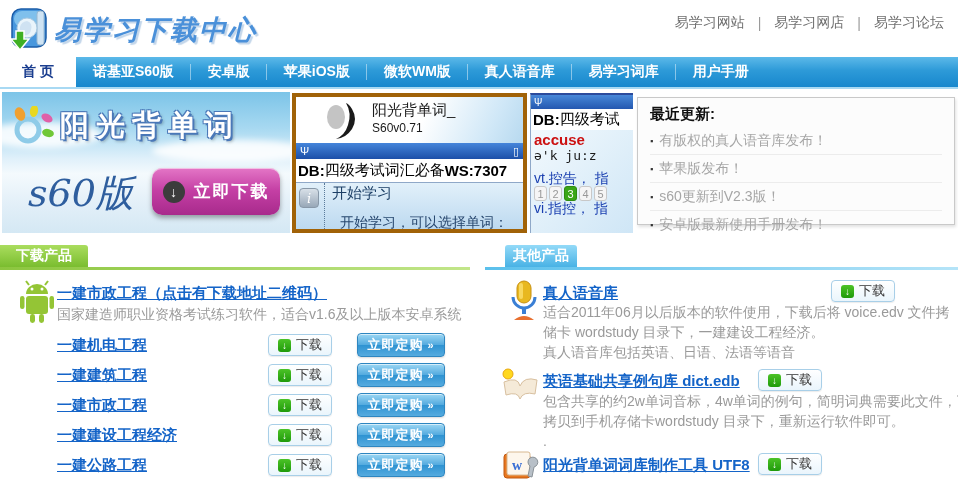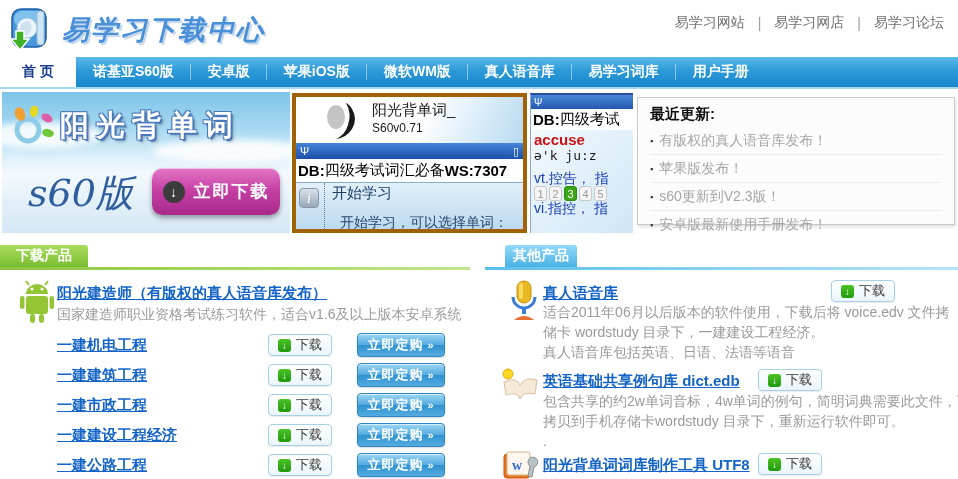--- a/index.html
+++ b/index.html
@@ -2,21 +2,21 @@
 <html><head>
 <meta charset="utf-8">
 <style>
   * { margin:0; padding:0; box-sizing:border-box; }
   html,body { width:958px; height:479px; overflow:hidden; background:#fff;
     font-family:"Liberation Sans","DejaVu Sans",sans-serif; }
   .page { position:relative; width:958px; height:479px; background:#fff; }
 
   
   .header { position:absolute; left:0; top:0; width:958px; height:55px; background:#fff; }
-  .logo { position:absolute; left:6px; top:3px; display:flex; align-items:center; gap:8px; cursor:pointer; }
+  .logo { position:absolute; left:6px; top:3px; display:flex; align-items:center; gap:0; cursor:pointer; }
   .logo-text { font-size:27px; font-weight:bold; font-style:italic; color:#4a90d9;
     letter-spacing:2px; text-shadow:2px 2px 1px #c3d6ea; }
   .top-links { position:absolute; right:14px; top:14px; display:flex; gap:13px; align-items:center;
     font-size:14px; color:#6f6f6f; }
   .top-link { cursor:pointer; }
   .top-sep { color:#9a9a9a; }
 
   
   .nav { position:absolute; left:0; top:57px; width:958px; height:32px;
     background:linear-gradient(180deg,#5cb9e9 0%,#2d9ad8 45%,#1787cd 100%);
@@ -283,21 +283,21 @@
       <line x1="29" y1="5" x2="32" y2="1" stroke="#94c535" stroke-width="2"></line>
       <circle cx="16" cy="9" r="1.5" fill="#fff"></circle>
         <circle cx="26" cy="9" r="1.5" fill="#fff"></circle>
       <rect x="10" y="16" width="22" height="18" rx="3" fill="#94c535"></rect>
       <rect x="4" y="16" width="4.5" height="13" rx="2.2" fill="#94c535"></rect>
       <rect x="33.5" y="16" width="4.5" height="13" rx="2.2" fill="#94c535"></rect>
       <rect x="14" y="34" width="5" height="9" rx="2.4" fill="#94c535"></rect>
       <rect x="23" y="34" width="5" height="9" rx="2.4" fill="#94c535"></rect>
     </svg>
   </span>
-  <div class="featured-title">阳光建造师（有版权的真人语音库发布）</div>
+  <div class="featured-title">一建市政工程（点击有下载地址二维码）</div>
   <div class="featured-desc">国家建造师职业资格考试练习软件，适合v1.6及以上版本安卓系统</div>
 
   <div class="p-rows">
     <div class="p-row">
       <span class="p-link">一建机电工程</span>
       <span class="dl-btn">
         <span class="dl-ico">↓</span>
         <span class="dl-label">下载</span>
       </span>
       <span class="order-btn">

